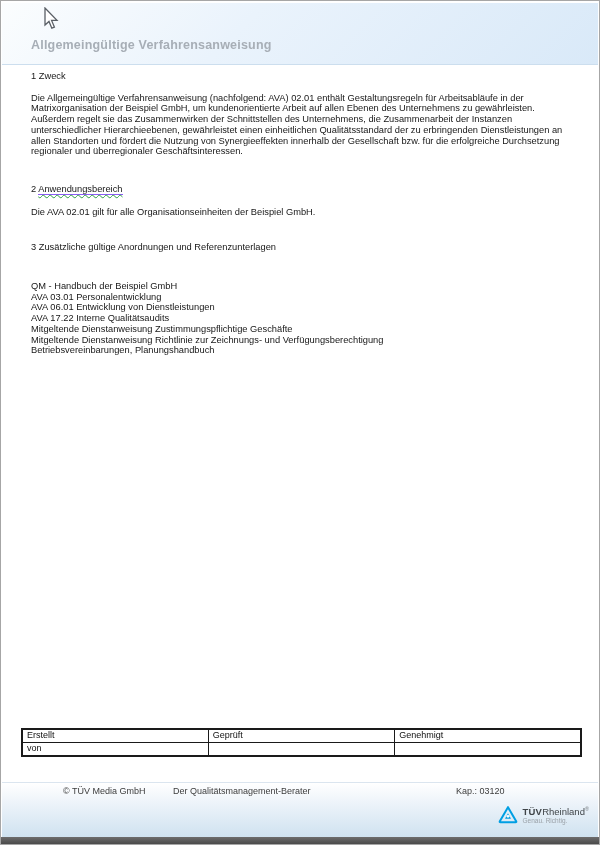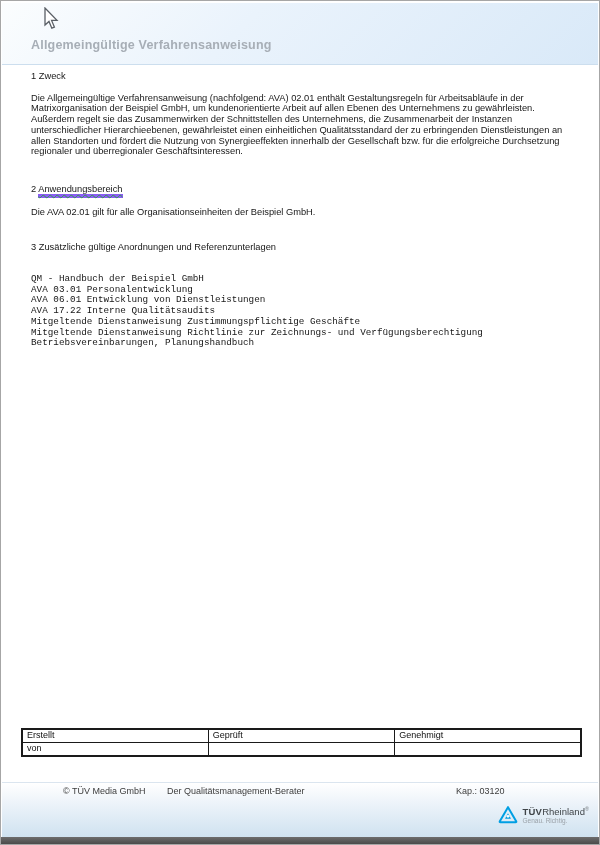--- a/index.html
+++ b/index.html
@@ -28,24 +28,24 @@
   .doc-content {
     position:absolute; top:60px; left:0; right:0;
     padding:0 25px 0 30px;
     font-size:9.3px; line-height:10.7px; color:#171717;
   }
   .sec-heading   { margin-top:10px; }
   .para          { margin-top:11px; text-align:left; }
   .sec2-heading  { margin-top:27px; }
   .sec2-para     { margin-top:12px; }
   .sec3-heading  { margin-top:25px; }
-  .ref-list      { margin-top:21px;font-family:Liberation Mono, monospace; }
+  .ref-list      { margin-top:28px; }
   .ref-item      { white-space:nowrap; }
   .u-squiggle {
-    border-bottom:4px solid #8b5cf6;
+    border-bottom:1px solid #8b5cf6;
     text-decoration:underline wavy #2f9e44;
     text-decoration-thickness:1px;
     text-underline-offset:2px;
   }
 
   
   .sig-table {
     position:absolute; top:727px; left:20px; width:561px;
     border-collapse:collapse;
     font-size:9px; color:#111;
@@ -61,21 +61,21 @@
   }
 
   
   .footer-band {
     position:absolute; left:1px; right:1px; bottom:7px; height:55px;
     background:linear-gradient(180deg, #ffffff 0%, #eef4fa 35%, #cfe2f0 100%);
     border-top:1px solid #dbe5ef;
   }
   .footer-text { position:absolute; top:3px; font-size:9px; color:#3d3d3d; }
   .ft-copyright  { left:29px;padding-left:32px; }
-  .ft-publication{ left:165px; }
+  .ft-publication{ left:171px; }
   .ft-chapter    { left:454px; }
 
   .bottom-strip {
     position:absolute; left:0; right:0; bottom:0; height:7px;
     background:linear-gradient(180deg, #6d6d6d 0%, #4a4a4a 100%);
   }
 
   .logo { position:absolute; right:9px; top:21px; display:flex; align-items:flex-start; }
   .logo-triangle { width:20px; height:19px; margin-right:5px; margin-top:1px; }
   .logo-textcol { display:flex; flex-direction:column; }

